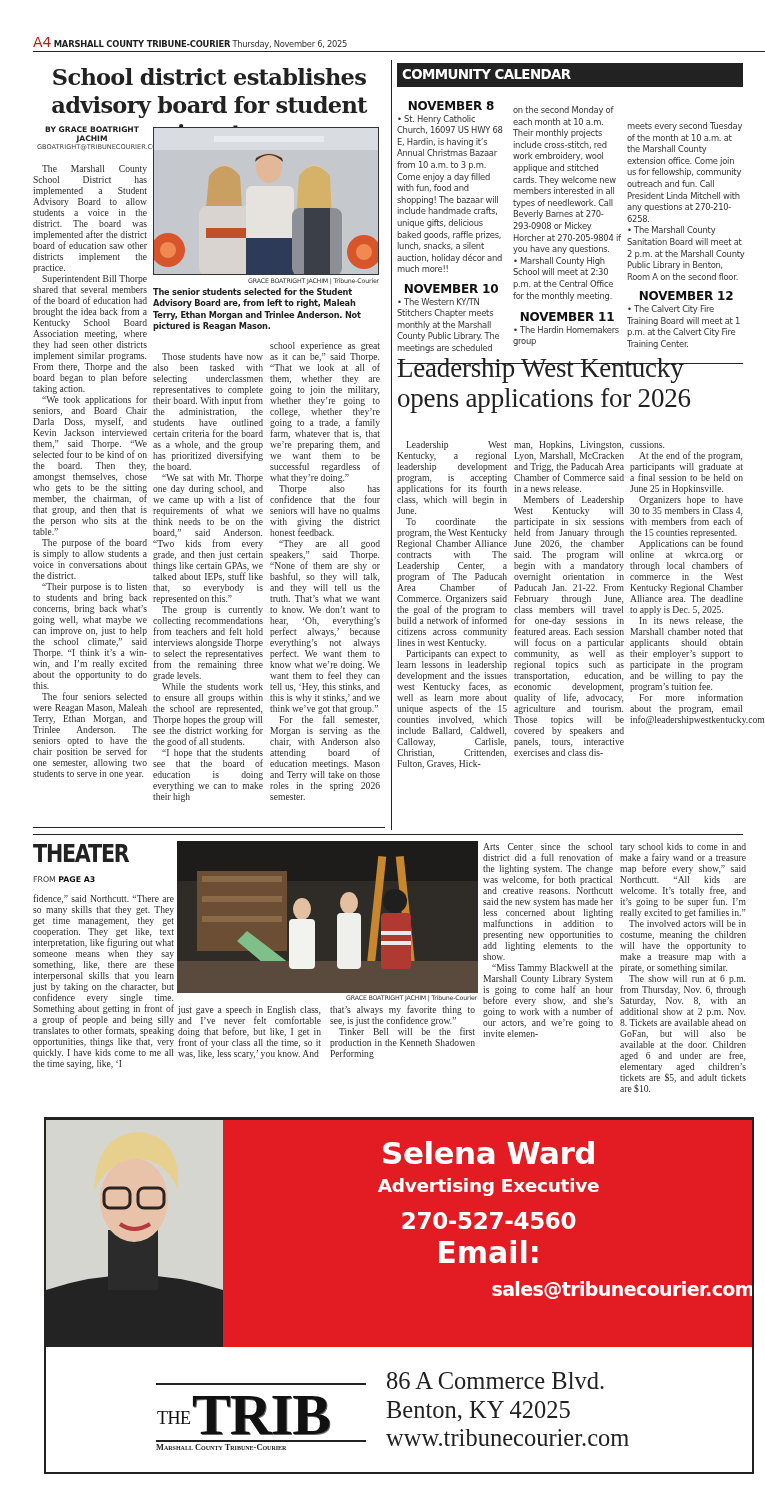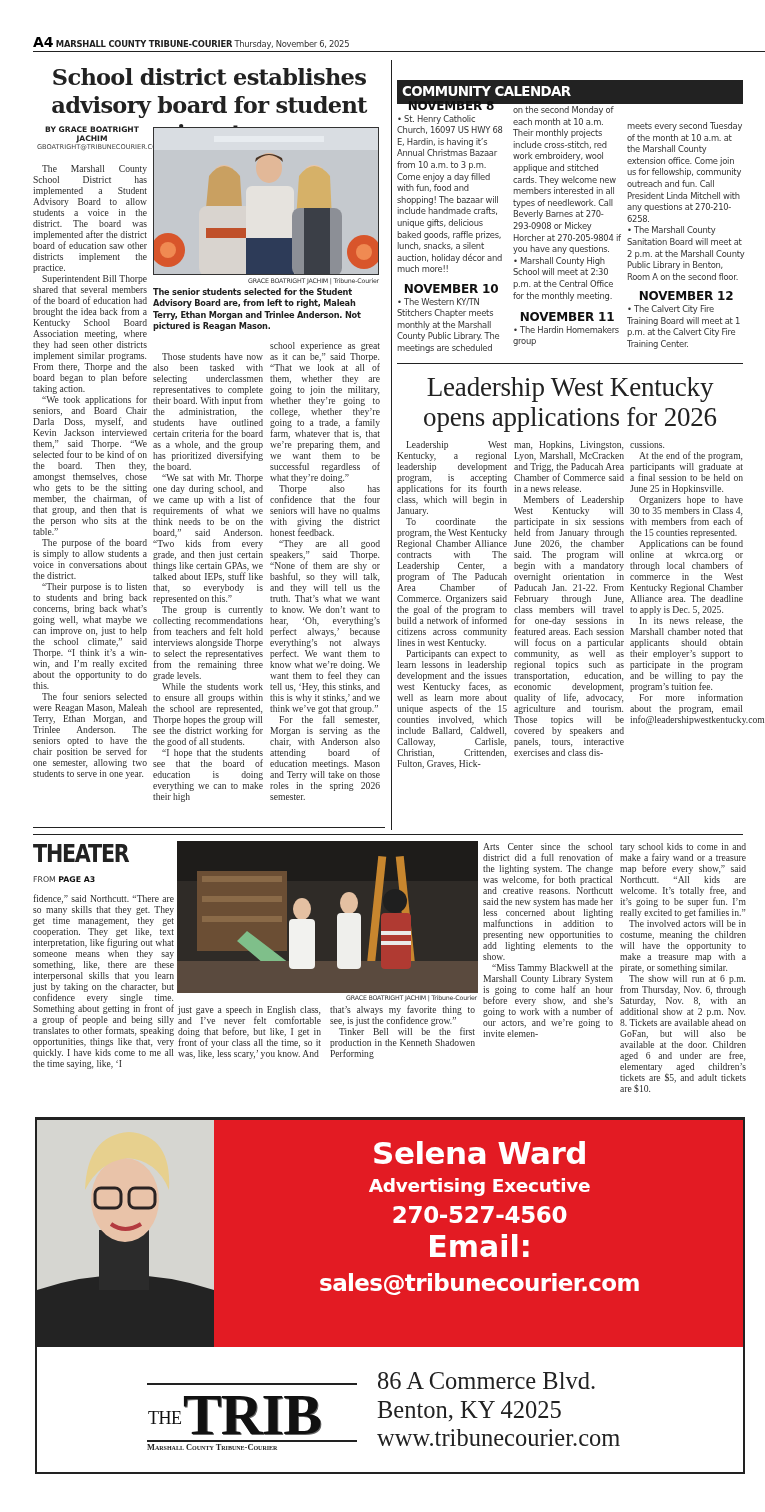--- a/index.html
+++ b/index.html
@@ -7,73 +7,73 @@
   body { position: relative; font-family: "Liberation Serif", serif; color: #222; }
   .abs { position: absolute; }
   .body-text { font-family: "Liberation Serif", serif; font-size: 9.6px; line-height: 11px; text-align: justify; hyphens: auto; color: #2a2a2a; }
   .body-text p { text-indent: 9px; }
   .cal-text { font-family: "DejaVu Sans", sans-serif; font-size: 8.4px; line-height: 11.6px; color: #333; letter-spacing: -0.25px; }
   .cal-text p { margin-bottom: 0; }
   .cal-head { font-family: "DejaVu Sans", sans-serif; font-weight: bold; font-size: 12px; text-align: center; color: #111; margin-top: 6px; margin-bottom: 1px; letter-spacing: -0.2px; }
 
   
   #masthead { left: 33px; top: 34px; width: 732px; height: 18px; border-bottom: 1.3px solid #222; font-size: 9px; white-space: nowrap; }
-  #masthead .pg { font-family: "DejaVu Sans", sans-serif; font-weight: bold; font-size: 14px; color: #000000; }
+  #masthead .pg { font-family: "DejaVu Sans", sans-serif; font-weight: normal; font-size: 14px; color: #b91c1c; }
   #masthead .pub { font-family: "DejaVu Sans", sans-serif; font-weight: bold; font-size: 8.4px; color: #222; letter-spacing: -0.2px; }
   #masthead .date { font-family: "DejaVu Sans", sans-serif; font-size: 8.4px; color: #333; letter-spacing: -0.3px; }
 
   #school-headline { left: 33px; top: 63px; width: 352px; text-align: center; font-family: "DejaVu Serif", serif; font-weight: bold; font-size: 22.5px; line-height: 28px; color: #222; letter-spacing: -0.7px; }
 
   #byline { left: 37px; top: 125px; width: 110px; text-align: center; }
   #byline .name { font-family: "DejaVu Sans", sans-serif; font-weight: bold; font-size: 7.6px; line-height: 9px; color: #222; }
   #byline .email { font-family: "DejaVu Sans", sans-serif; font-size: 6.6px; line-height: 8.5px; color: #444; }
 
   #school-photo { left: 153px; top: 127px; width: 226px; height: 148px; border: 1px solid #333; overflow: hidden; background: linear-gradient(180deg,#c9cdd2 0%,#b8bcc2 40%,#9aa0a8 100%); }
   #photo-credit-1 { left: 153px; top: 277px; width: 226px; text-align: right; font-family: "DejaVu Sans", sans-serif; font-size: 6.3px; color: #333; letter-spacing: -0.2px; }
   #photo-caption-1 { left: 153px; top: 287px; width: 228px; font-family: "DejaVu Sans", sans-serif; font-weight: bold; font-size: 8.2px; line-height: 11.4px; color: #222; letter-spacing: -0.2px; }
 
   #school-col1 { left: 33px; top: 163px; width: 114px; }
   #school-col2 { left: 153px; top: 351px; width: 110px; }
   #school-col3 { left: 270px; top: 340px; width: 110px; }
   #school-rule { left: 33px; top: 827px; width: 352px; border-top: 1px solid #222; }
 
   #vrule { left: 391px; top: 60px; height: 770px; border-left: 1.4px solid #222; }
 
-  #cal-header { left: 397px; top: 80px; width: 346px; height: 24px; background: #222; color: #fff; font-family: "DejaVu Sans", sans-serif; font-weight: bold; font-size: 13.4px; line-height: 24px; padding-left: 5px; letter-spacing: -0.6px; }
+  #cal-header { left: 397px; top: 63px; width: 346px; height: 24px; background: #222; color: #fff; font-family: "DejaVu Sans", sans-serif; font-weight: bold; font-size: 13.4px; line-height: 24px; padding-left: 5px; letter-spacing: -0.6px; }
   #cal-col1 { left: 397px; top: 95px; width: 108px; }
   #cal-col2 { left: 513px; top: 105px; width: 108px; }
   #cal-col3 { left: 627px; top: 121px; width: 118px; }
 
   #lwk-rule { left: 397px; top: 363px; width: 346px; border-top: 1.3px solid #222; }
-  #lwk-headline { left: 397px; top: 372px; width: 346px; text-align: center; font-family: "Liberation Serif", serif; font-size: 27px; line-height: 30px; color: #222; letter-spacing: -0.2px; }
+  #lwk-headline { left: 397px; top: 353px; width: 346px; font-family: "Liberation Serif", serif; font-size: 27px; line-height: 30px; color: #222; letter-spacing: -0.2px; }
   #lwk-col1 { left: 397px; top: 439px; width: 110px; }
   #lwk-col2 { left: 514px; top: 439px; width: 110px; }
   #lwk-col3 { left: 630px; top: 439px; width: 113px; }
 
   #theater-rule { left: 33px; top: 834px; width: 710px; border-top: 1.3px solid #222; }
   #theater-title { left: 33px; top: 838px; font-family: "DejaVu Sans", sans-serif; font-weight: bold; font-size: 24px; line-height: 32px; color: #222; letter-spacing: -1.4px; transform: scaleX(0.86); transform-origin: left; }
   #theater-from { left: 33px; top: 875px; font-family: "DejaVu Sans", sans-serif; font-size: 7.8px; color: #333; text-align: center; }
   #theater-from b { font-weight: bold; color: #111; }
   #theater-col1 { left: 33px; top: 893px; width: 141px; }
   #theater-photo { left: 177px; top: 841px; width: 301px; height: 152px; overflow: hidden; background: #3a3530; }
   #photo-credit-2 { left: 177px; top: 994px; width: 300px; text-align: right; font-family: "DejaVu Sans", sans-serif; font-size: 6.3px; color: #333; letter-spacing: -0.2px; }
   #theater-col2 { left: 178px; top: 1004px; width: 143px; }
   #theater-col3 { left: 330px; top: 1004px; width: 145px; }
   #theater-col4 { left: 483px; top: 841px; width: 130px; }
   #theater-col5 { left: 620px; top: 841px; width: 126px; }
 
   
-  #ad { left: 35px; top: 1117px; width: 710px; height: 357px; border: 2px solid #222; border-top: 3px solid #222; overflow: hidden; background: #fff; }
+  #ad { left: 44px; top: 1117px; width: 710px; height: 357px; border: 2px solid #222; border-top: 3px solid #222; overflow: hidden; background: #fff; }
   #ad-photo { left: 0; top: 0; width: 177px; height: 227px; background: linear-gradient(180deg,#d8d8d4 0%,#cfcfca 55%,#2a2a2a 56%,#1b1b1b 100%); overflow: hidden; }
   #ad-red { left: 177px; top: 0; width: 531px; height: 227px; background: #e31b23; color: #fff; text-align: center; font-family: "DejaVu Sans", sans-serif; font-weight: bold; }
   #ad-name { font-size: 31px; line-height: 40px; margin-top: 13px; letter-spacing: -0.5px; }
   #ad-title { font-size: 18.5px; line-height: 26px; letter-spacing: -0.3px; }
-  #ad-phone { font-size: 23px; line-height: 33px; letter-spacing: -0.3px; }
+  #ad-phone { font-size: 23px; line-height: 33px; margin-top: 6px; letter-spacing: -0.3px; }
   #ad-email-label { font-size: 30px; line-height: 30px; }
-  #ad-email { font-size: 23px; line-height: 34px; margin-top: 4px; letter-spacing: -0.6px; }
+  #ad-email { font-size: 19px; line-height: 34px; margin-top: 4px; letter-spacing: -0.6px; text-align: right; }
   #ad-logo { left: 110px; top: 263px; width: 210px; height: 72px; }
   #ad-logo .bar { position: absolute; left: 0; width: 210px; border-top: 2px solid #222; }
   #ad-logo .the { position: absolute; left: 1px; top: 25px; font-family: "Liberation Serif", serif; font-size: 18px; color: #111; letter-spacing: -0.5px; }
   #ad-logo .trib { position: absolute; left: 36px; top: 0px; font-family: "Liberation Serif", serif; font-weight: bold; font-size: 58px; line-height: 64px; color: #111; letter-spacing: -1px; text-shadow: 1px 1px 0 #666; }
   #ad-logo .sub { position: absolute; left: 0; top: 60px; width: 210px; font-family: "Liberation Serif", serif; font-size: 8.4px; font-weight: bold; color: #222; letter-spacing: 0; font-variant: small-caps; white-space: nowrap; }
   #ad-address { left: 340px; top: 247px; width: 300px; text-align: left; font-family: "Liberation Serif", serif; font-size: 24.5px; line-height: 28.5px; color: #222; }
 </style>
 </head>
 <body>
 
@@ -161,21 +161,21 @@
 <div id="cal-col3" class="abs cal-text">
   <p>meets every second Tuesday of the month at 10 a.m. at the Marshall County extension office. Come join us for fellowship, community outreach and fun. Call President Linda Mitchell with any questions at 270-210-6258.</p>
   <p>• The Marshall County Sanitation Board will meet at 2 p.m. at the Marshall County Public Library in Benton, Room A on the second floor.</p>
   <div class="cal-head" style="margin-top:8px">NOVEMBER 12</div>
   <p>• The Calvert City Fire Training Board will meet at 1 p.m. at the Calvert City Fire Training Center.</p>
 </div>
 
 <div id="lwk-rule" class="abs"></div>
 <div id="lwk-headline" class="abs">Leadership West Kentucky opens applications for 2026</div>
 <div id="lwk-col1" class="abs body-text">
-  <p>Leadership West Kentucky, a regional leadership development program, is accepting applications for its fourth class, which will begin in January.</p>
+  <p>Leadership West Kentucky, a regional leadership development program, is accepting applications for its fourth class, which will begin in June.</p>
   <p>To coordinate the program, the West Kentucky Regional Chamber Alliance contracts with The Leadership Center, a program of The Paducah Area Chamber of Commerce. Organizers said the goal of the program to build a network of informed citizens across community lines in west Kentucky.</p>
   <p>Participants can expect to learn lessons in leadership development and the issues west Kentucky faces, as well as learn more about unique aspects of the 15 counties involved, which include Ballard, Caldwell, Calloway, Carlisle, Christian, Crittenden, Fulton, Graves, Hick-</p>
 </div>
 <div id="lwk-col2" class="abs body-text">
   <p style="text-indent:0">man, Hopkins, Livingston, Lyon, Marshall, McCracken and Trigg, the Paducah Area Chamber of Commerce said in a news release.</p>
   <p>Members of Leadership West Kentucky will participate in six sessions held from January through June 2026, the chamber said. The program will begin with a mandatory overnight orientation in Paducah Jan. 21-22. From February through June, class members will travel for one-day sessions in featured areas. Each session will focus on a particular community, as well as regional topics such as transportation, education, economic development, quality of life, advocacy, agriculture and tourism. Those topics will be covered by speakers and panels, tours, interactive exercises and class dis-</p>
 </div>
 <div id="lwk-col3" class="abs body-text">
   <p style="text-indent:0">cussions.</p>
   <p>At the end of the program, participants will graduate at a final session to be held on June 25 in Hopkinsville.</p>

